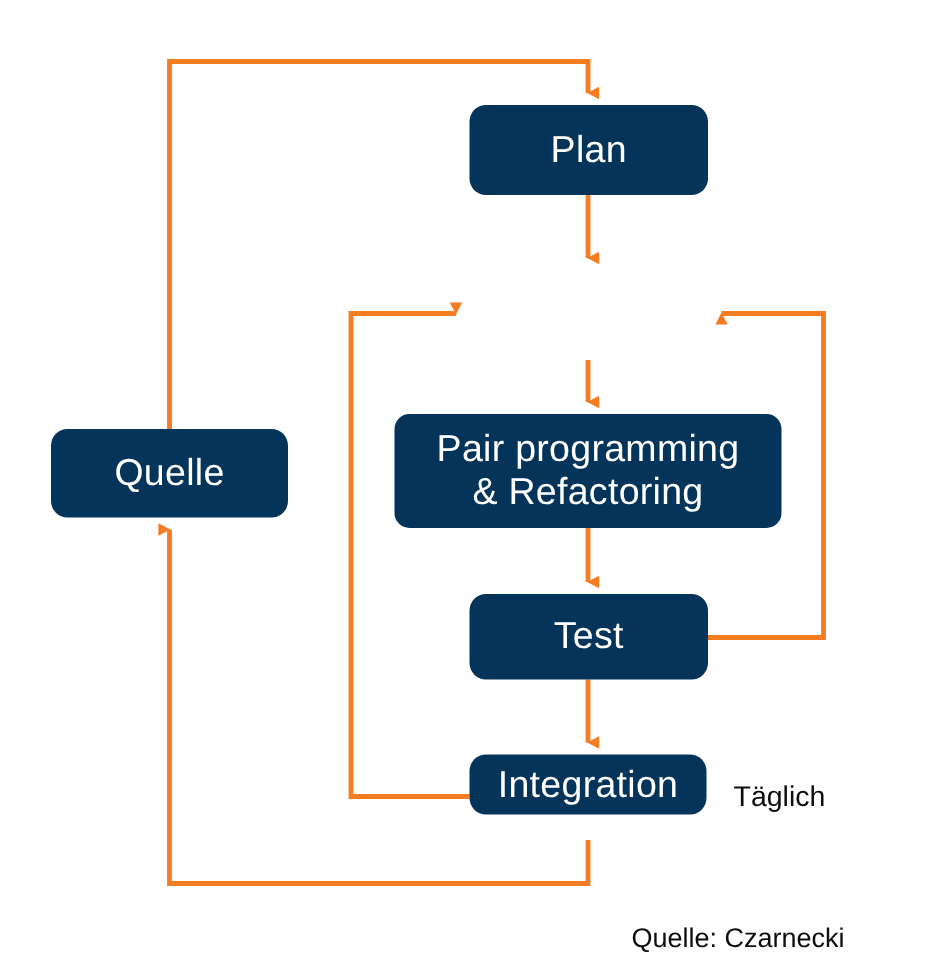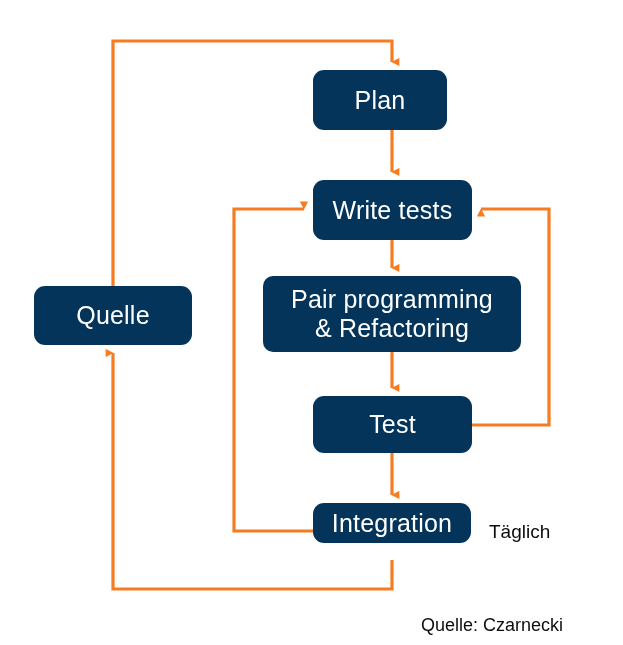--- a/index.html
+++ b/index.html
@@ -92,27 +92,24 @@
 
       <path d="M472,425 L549,425 L549,209 L481,209" marker-end="url(#arrow-left)"></path>
 
       <path d="M313,531 L234,531 L234,209 L304,209" marker-end="url(#arrow-right)"></path>
 
       <path d="M392,560 L392,589 L113,589 L113,353" marker-end="url(#arrow-up)"></path>
 
     </g>
   </svg>
 
-  <div class="node" style="left:313px; top:70px; width:134px; height:60px; font-size:25px;">
+  <div class="node" style="left:313px; top:70px; width:159px; height:60px; font-size:25px;">
     <span class="node-label">Plan</span>
   </div>
 
-  <div class="node" style="left:313px; top:180px; width:159px; height:60px; font-size:25px;">
-    <span class="node-label">Write tests</span>
-  </div>
 
   <div class="node" style="left:263px; top:276px; width:258px; height:76px; font-size:25px;border-radius:10px;">
     <span class="node-label">Pair programming
 &amp; Refactoring</span>
   </div>
 
   <div class="node" style="left:313px; top:396px; width:159px; height:57px; font-size:25px;">
     <span class="node-label">Test</span>
   </div>
 

